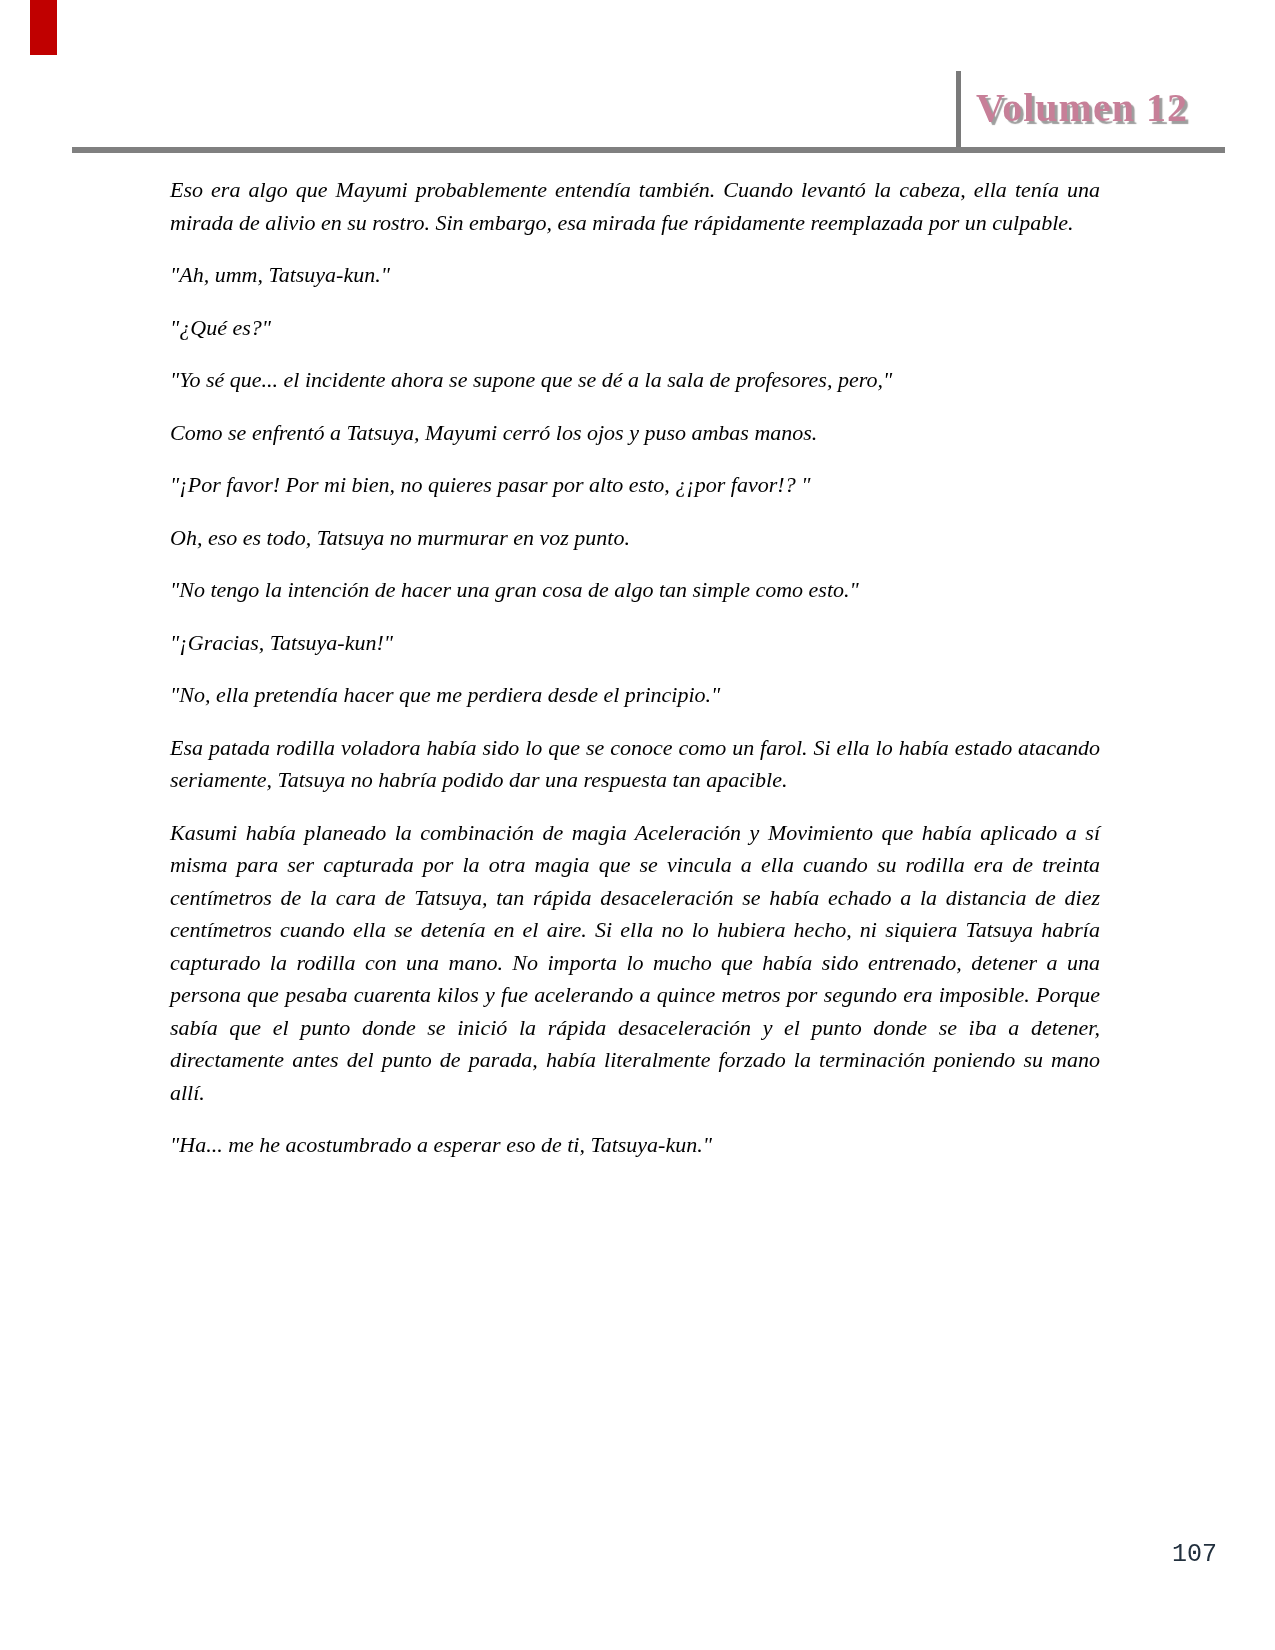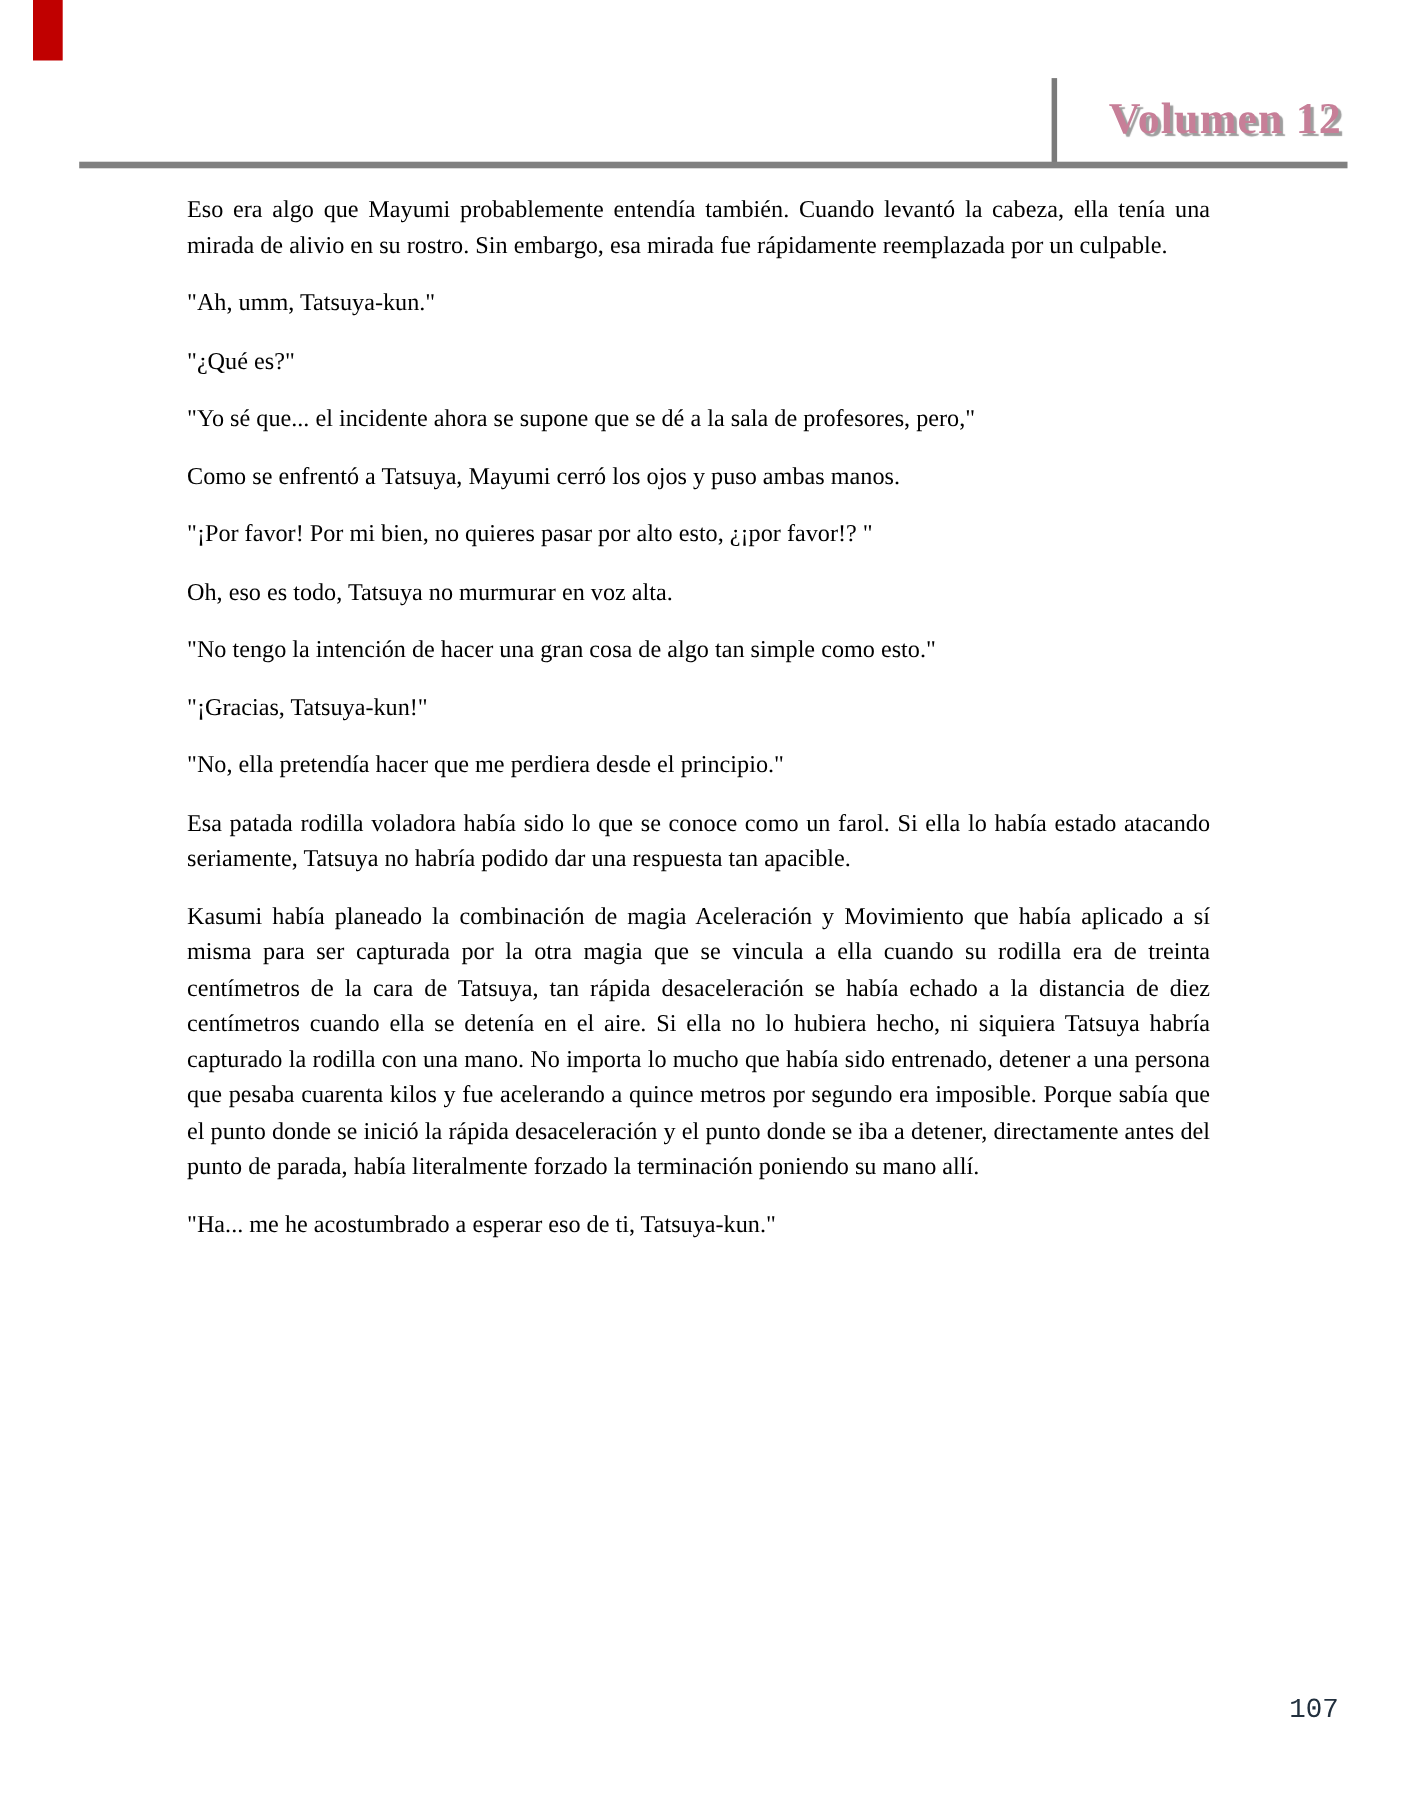--- a/index.html
+++ b/index.html
@@ -45,39 +45,39 @@
     position: absolute;
     left: 976px;
     top: 86px;
     font-family: "Liberation Serif", "DejaVu Serif", serif;
     font-size: 40px;
     line-height: 44px;
     font-weight: 700;
     letter-spacing: 1px;
     text-shadow: 3px 3px 1px #9e9e9e;
     white-space: nowrap;
-    margin-left: 32px;
   }
   .header-rule {
     position: absolute;
     left: 72px;
     top: 147px;
     width: 1153px;
     height: 6px;
   }
   .body-text {
     position: absolute;
     left: 170px;
     top: 174px;
     width: 930px;
     color: #000000;
     font-family: "Liberation Serif", "DejaVu Serif", serif;
     font-size: 22px;
     line-height: 32.5px;
     text-align: justify;
+    font-style: italic;
   }
   .body-text p {
     margin: 0 0 20px 0;
     padding: 0;
   }
   .body-text p:last-child {
     text-align: left;
   }
   .page-number {
     position: absolute;
@@ -102,21 +102,21 @@
 
   <div class="header-rule" style="background: rgb(128, 128, 128);"></div>
 
   <div class="body-text" style="color: rgb(0, 0, 0);">
       <p>Eso era algo que Mayumi probablemente entendía también. Cuando levantó la cabeza, ella tenía una mirada de alivio en su rostro. Sin embargo, esa mirada fue rápidamente reemplazada por un culpable.</p>
       <p>"Ah, umm, Tatsuya-kun."</p>
       <p>"¿Qué es?"</p>
       <p>"Yo sé que... el incidente ahora se supone que se dé a la sala de profesores, pero,"</p>
       <p>Como se enfrentó a Tatsuya, Mayumi cerró los ojos y puso ambas manos.</p>
       <p>"¡Por favor! Por mi bien, no quieres pasar por alto esto, ¿¡por favor!? "</p>
-      <p>Oh, eso es todo, Tatsuya no murmurar en voz alta.</p>
+      <p>Oh, eso es todo, Tatsuya no murmurar en voz punto.</p>
       <p>"No tengo la intención de hacer una gran cosa de algo tan simple como esto."</p>
       <p>"¡Gracias, Tatsuya-kun!"</p>
       <p>"No, ella pretendía hacer que me perdiera desde el principio."</p>
       <p>Esa patada rodilla voladora había sido lo que se conoce como un farol. Si ella lo había estado atacando seriamente, Tatsuya no habría podido dar una respuesta tan apacible.</p>
       <p>Kasumi había planeado la combinación de magia Aceleración y Movimiento que había aplicado a sí misma para ser capturada por la otra magia que se vincula a ella cuando su rodilla era de treinta centímetros de la cara de Tatsuya, tan rápida desaceleración se había echado a la distancia de diez centímetros cuando ella se detenía en el aire. Si ella no lo hubiera hecho, ni siquiera Tatsuya habría capturado la rodilla con una mano. No importa lo mucho que había sido entrenado, detener a una persona que pesaba cuarenta kilos y fue acelerando a quince metros por segundo era imposible. Porque sabía que el punto donde se inició la rápida desaceleración y el punto donde se iba a detener, directamente antes del punto de parada, había literalmente forzado la terminación poniendo su mano allí.</p>
       <p>"Ha... me he acostumbrado a esperar eso de ti, Tatsuya-kun."</p>
     </div>
 
   <div class="page-number" style="color: rgb(34, 48, 62);">107</div>
 

